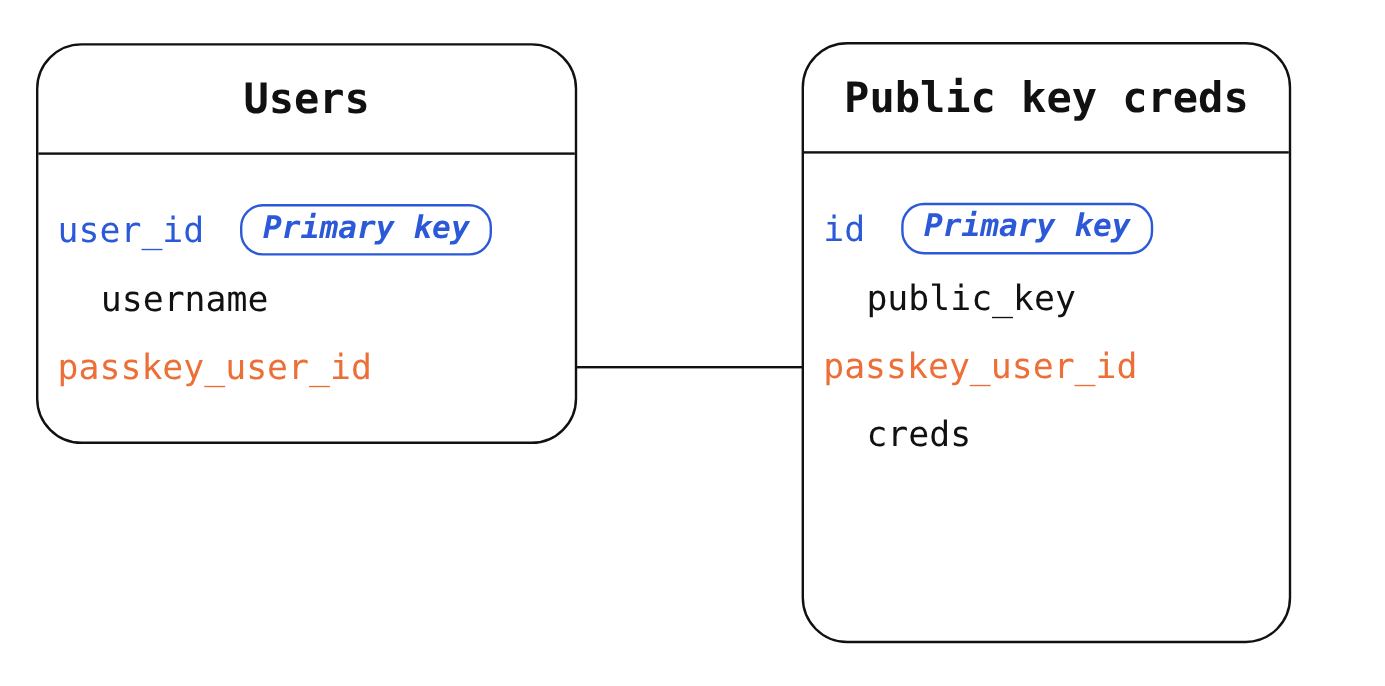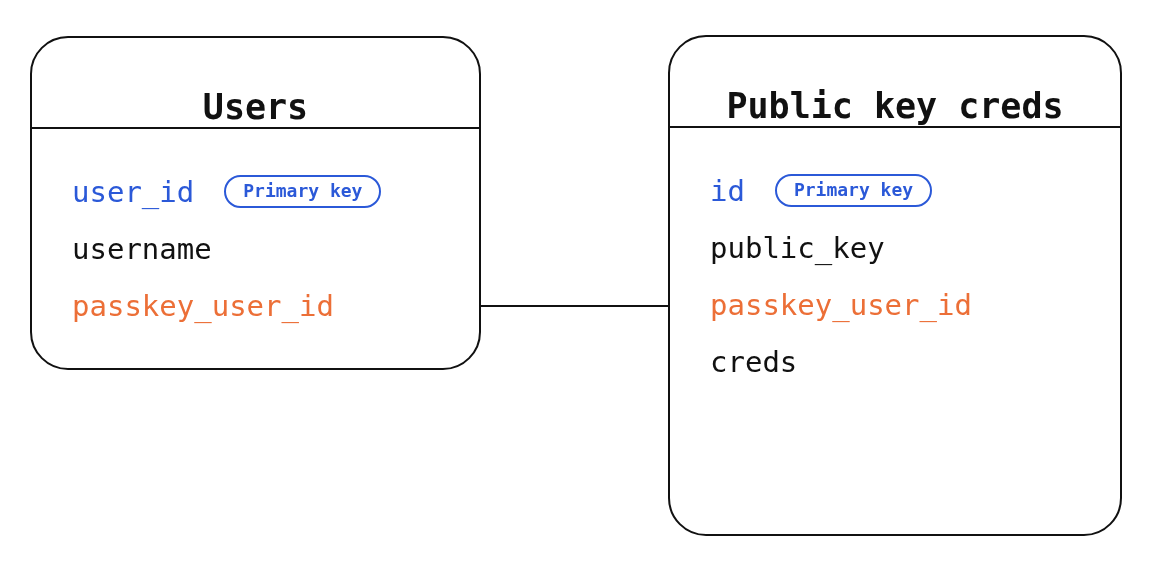--- a/index.html
+++ b/index.html
@@ -19,55 +19,56 @@
     color: var(--stroke);
     overflow: hidden;
   }
   .table-box {
     position: absolute;
     background: var(--bg);
     border: 2px solid var(--stroke);
     border-radius: 38px;
   }
   .table-box.users  { left: 30px;  top: 36px; width: 451px; height: 334px; }
-  .table-box.pkc    { left: 668px; top: 35px; width: 454px; height: 501px; }
+  .table-box.pkc    { left: 668px; top: 35px; width: 408px; height: 501px; }
   .table-header {
     height: 91px;
     border-bottom: 2px solid var(--stroke);
     display: flex;
-    align-items: flex-end;
+    align-items: center;
     justify-content: center;
     font-size: 35px;
     font-weight: bold;
     white-space: nowrap;
   }
   .table-fields {
-    padding: 34px 10px 0 40px;
+    padding: 34px 10px 0 16px;
   }
   .field-row {
     height: 57px;
     display: flex;
     align-items: center;
     font-size: 29px;
     white-space: nowrap;
   }
   .field-name.c-blue   { color: var(--blue); }
   .field-name.c-orange { color: var(--orange); }
-  .field-name.c-default{ color: var(--stroke); }
+  .field-name.c-default{ color: var(--stroke); margin-left: 36px; }
   .pk-badge {
     margin-left: 30px;
     display: inline-flex;
     align-items: center;
     border: 2px solid var(--blue);
     border-radius: 19px;
     padding: 3px 17px 5px 17px;
-    font-size: 18px;
+    font-size: 26px;
     font-weight: bold;
     color: var(--blue);
     line-height: 1.2;
+    font-style: italic;
   }
   .relation-line {
     position: absolute;
     left: 480px;
     top: 305px;
     width: 189px;
     height: 2px;
     background: var(--stroke);
   }
 </style>

